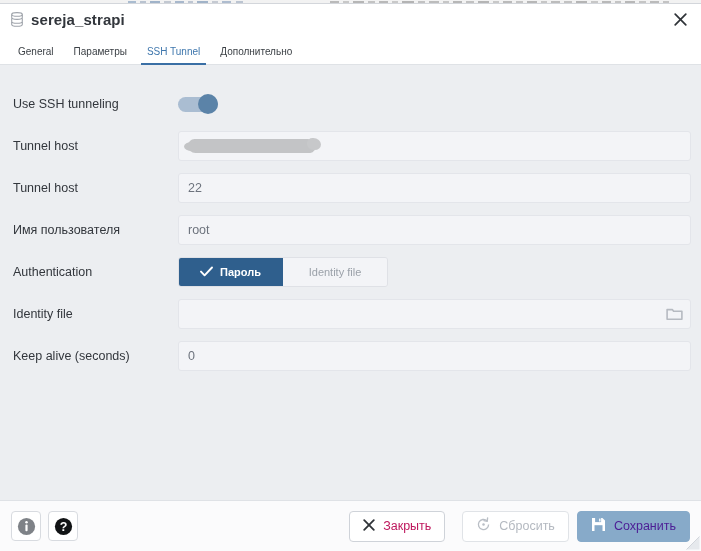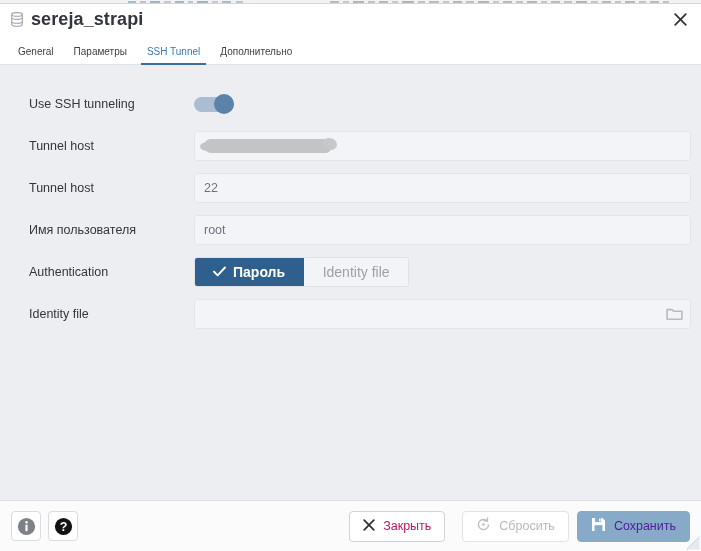--- a/index.html
+++ b/index.html
@@ -54,21 +54,21 @@
     align-items: center;
     padding: 0 0 0 10px;
   }
   .title-left {
     display: flex;
     align-items: center;
     gap: 7px;
   }
   .db-icon { width: 14px; height: 15px; display: block; }
   .title-text {
-    font-size: 18px;
+    font-size: 15px;
     font-weight: bold;
     color: #32363c;
     letter-spacing: .1px;
   }
   .close-btn {
     position: absolute;
     right: 8px; top: 3px;
     width: 26px; height: 24px;
     display: flex; align-items: center; justify-content: center;
     cursor: pointer;
@@ -105,21 +105,21 @@
     left: 4px; right: 4px;
     bottom: -1px;
     height: 2px;
     background: #3a6fa5;
   }
 
   
   .body {
     flex: 1 1 auto;
     background: #eceef1;
-    padding: 18px 10px 0 16px;
+    padding: 18px 10px 0 0;
     box-sizing: border-box;
     overflow: hidden;
   }
   .row {
     display: flex;
     align-items: center;
     min-height: 42px;
   }
   .row .lbl {
     width: 178px;
@@ -215,21 +215,21 @@
     overflow: hidden;
     border: 1px solid #dfe1e6;
     height: 30px;
     box-sizing: border-box;
   }
   .seg-btn {
     display: flex;
     align-items: center;
     justify-content: center;
     gap: 7px;
-    font-size: 14px;
+    font-size: 11px;
     padding: 0 18px;
     cursor: pointer;
     background: #f3f4f7;
     color: #9ba1a9;
     min-width: 104px;
     box-sizing: border-box;
   }
   .seg-btn.active {
     background: #2f5f8d;
     color: #ffffff;
@@ -438,20 +438,28 @@
           <span class="val"></span>
           <span class="folder-btn">
             <svg width="17" height="14" viewBox="0 0 17 14" xmlns="http://www.w3.org/2000/svg">
               <path d="M1.1 12.3V2.6h5.2l1.3 1.7h8.3v8z" fill="none" stroke="#b6bac1" stroke-width="1.6" stroke-linejoin="round"></path>
             </svg>
           </span>
         </div>
       </div>
     </div>
 
+    <div class="row">
+      <div class="lbl">Keep alive (seconds)</div>
+      <div class="ctl">
+        <div class="input">
+          <span class="val">0</span>
+        </div>
+      </div>
+    </div>
 
   </div>
 
   <div class="footer">
     <div class="footer-left">
       <div class="icon-btn">
         <svg width="19" height="19" viewBox="0 0 19 19" xmlns="http://www.w3.org/2000/svg">
           <circle cx="9.5" cy="9.5" r="8.6" fill="#7e8287"></circle>
           <circle cx="9.5" cy="5.2" r="1.25" fill="#ffffff"></circle>
           <rect x="8.4" y="7.6" width="2.2" height="6.6" rx="1" fill="#ffffff"></rect>

